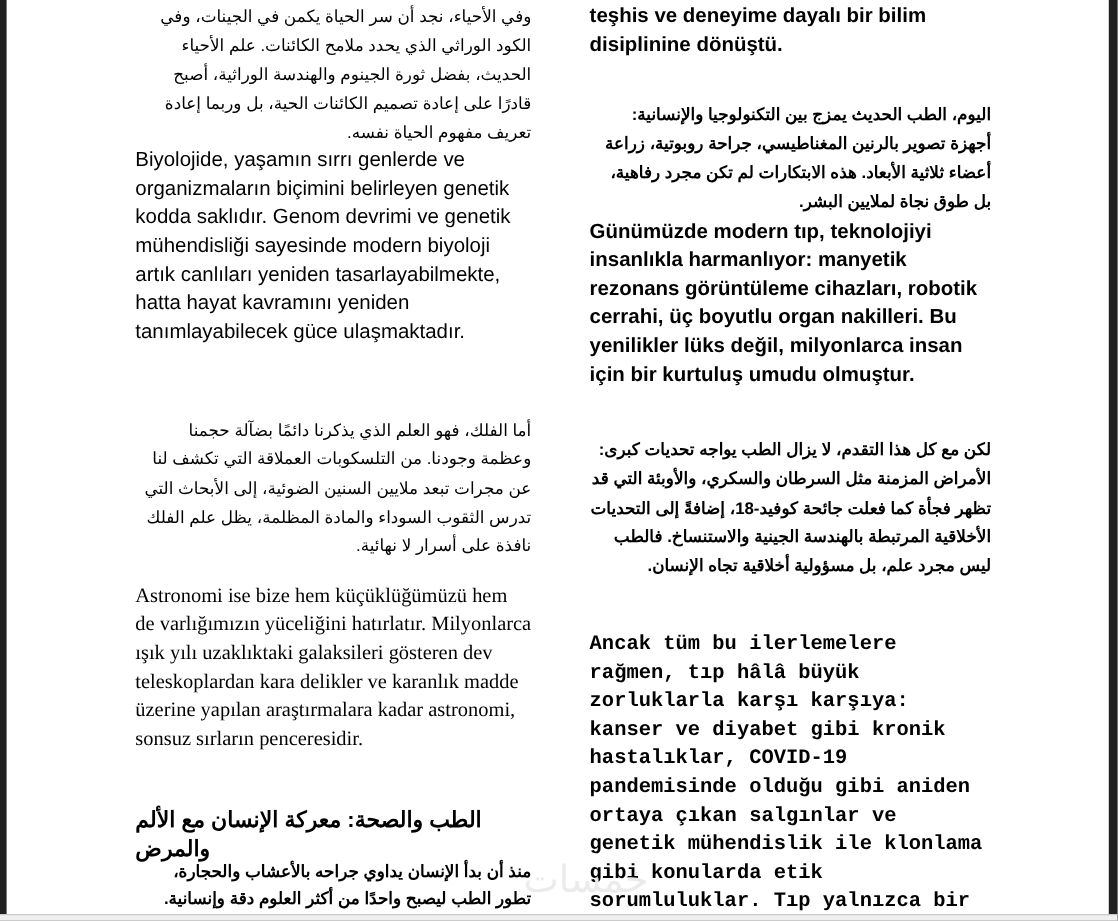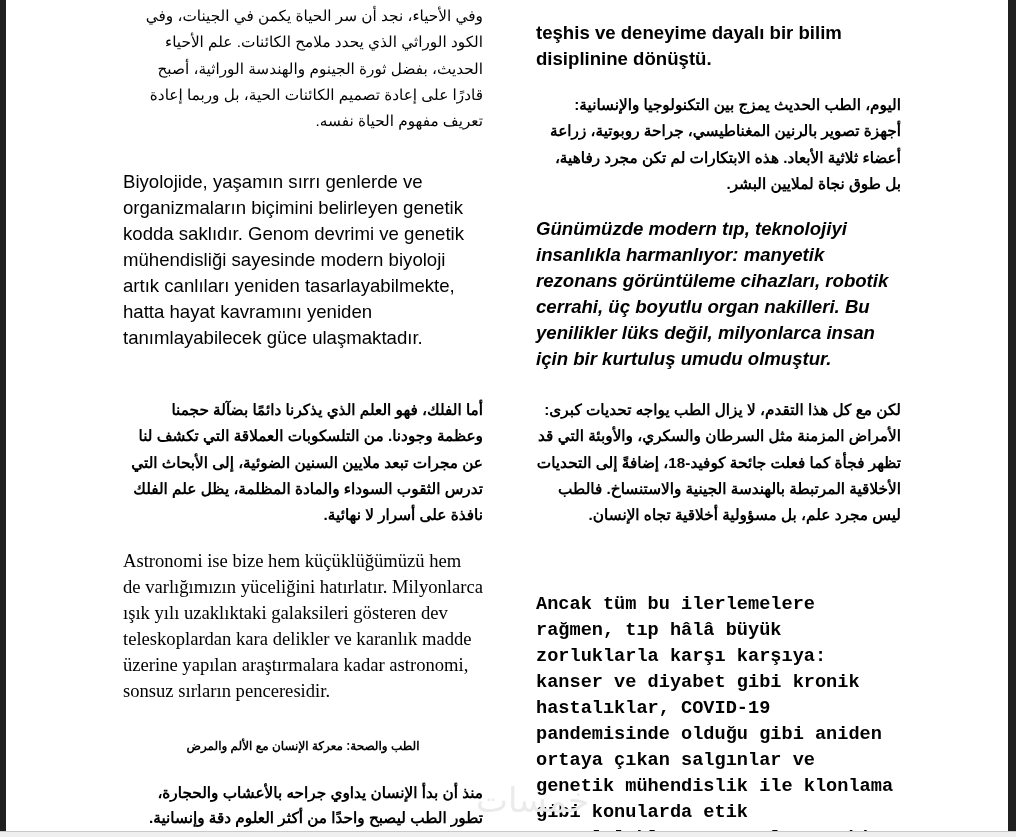--- a/index.html
+++ b/index.html
@@ -16,49 +16,49 @@
   .bottom-strip {
     position:absolute; left:0; top:831px; width:1016px; height:6px;
     background:#efefef; border-top:1px solid #c8c8c8;
   }
   .col {
     position:absolute; top:0;
   }
   .col-left { left:117px; width:360px; }
   .col-right { left:530px; width:365px; }
   .p { margin:0; }
-  .tr { font-size:18.6px; line-height:26px; text-align:left; direction:ltr;margin-top:19px; }
+  .tr { font-size:18.6px; line-height:26px; text-align:left; direction:ltr; }
   .ar { font-size:15.3px; line-height:26.3px; text-align:right; direction:rtl; }
   .bold { font-weight:bold; }
-  .arh { font-size:12px; font-weight:bold; line-height:26px; text-align:center; direction:rtl; }
+  .arh { font-size:20px; font-weight:bold; line-height:26px; text-align:left; direction:rtl; }
   .abs { position:absolute; left:0; right:0; }
   .watermark {
     position:absolute; left:470px; top:780px; font-size:34px; color:#ebebeb;
     font-family:"DejaVu Sans", sans-serif; direction:rtl; letter-spacing:1px;
     pointer-events:none;
   }
 </style>
 </head>
 <body>
 
 <div class="page">
 
   <div class="col col-left">
     <p class="p ar abs" style="top:3px;">وفي الأحياء، نجد أن سر الحياة يكمن في الجينات، وفي الكود الوراثي الذي يحدد ملامح الكائنات. علم الأحياء الحديث، بفضل ثورة الجينوم والهندسة الوراثية، أصبح قادرًا على إعادة تصميم الكائنات الحية، بل وربما إعادة تعريف مفهوم الحياة نفسه.</p>
-    <p class="p tr abs" style="top:150px;">Biyolojide, yaşamın sırrı genlerde ve organizmaların biçimini belirleyen genetik kodda saklıdır. Genom devrimi ve genetik mühendisliği sayesinde modern biyoloji artık canlıları yeniden tasarlayabilmekte, hatta hayat kavramını yeniden tanımlayabilecek güce ulaşmaktadır.</p>
-    <p class="p ar abs" style="top:397px;font-weight:bold;">أما الفلك، فهو العلم الذي يذكرنا دائمًا بضآلة حجمنا وعظمة وجودنا. من التلسكوبات العملاقة التي تكشف لنا عن مجرات تبعد ملايين السنين الضوئية، إلى الأبحاث التي تدرس الثقوب السوداء والمادة المظلمة، يظل علم الفلك نافذة على أسرار لا نهائية.</p>
+    <p class="p tr abs" style="top:132px;">Biyolojide, yaşamın sırrı genlerde ve organizmaların biçimini belirleyen genetik kodda saklıdır. Genom devrimi ve genetik mühendisliği sayesinde modern biyoloji artık canlıları yeniden tasarlayabilmekte, hatta hayat kavramını yeniden tanımlayabilecek güce ulaşmaktadır.</p>
+    <p class="p ar abs" style="top:379px;">أما الفلك، فهو العلم الذي يذكرنا دائمًا بضآلة حجمنا وعظمة وجودنا. من التلسكوبات العملاقة التي تكشف لنا عن مجرات تبعد ملايين السنين الضوئية، إلى الأبحاث التي تدرس الثقوب السوداء والمادة المظلمة، يظل علم الفلك نافذة على أسرار لا نهائية.</p>
     <p class="p tr abs" style="top:529px;font-family:Liberation Serif, serif;">Astronomi ise bize hem küçüklüğümüzü hem de varlığımızın yüceliğini hatırlatır. Milyonlarca ışık yılı uzaklıktaki galaksileri gösteren dev teleskoplardan kara delikler ve karanlık madde üzerine yapılan araştırmalara kadar astronomi, sonsuz sırların penceresidir.</p>
     <h3 class="p arh abs" style="top:733px;">الطب والصحة: معركة الإنسان مع الألم والمرض</h3>
     <p class="p ar abs bold" style="top:780px; line-height:25px;">منذ أن بدأ الإنسان يداوي جراحه بالأعشاب والحجارة، تطور الطب ليصبح واحدًا من أكثر العلوم دقة وإنسانية.</p>
   </div>
 
   <div class="col col-right">
     <p class="p tr bold abs" style="top:1px;">teşhis ve deneyime dayalı bir bilim disiplinine dönüştü.</p>
     <p class="p ar bold abs" style="top:68px;margin-top:24px;">اليوم، الطب الحديث يمزج بين التكنولوجيا والإنسانية: أجهزة تصوير بالرنين المغناطيسي، جراحة روبوتية، زراعة أعضاء ثلاثية الأبعاد. هذه الابتكارات لم تكن مجرد رفاهية، بل طوق نجاة لملايين البشر.</p>
-    <p class="p tr bold abs" style="top:197px;font-style:italic;">Günümüzde modern tıp, teknolojiyi insanlıkla harmanlıyor: manyetik rezonans görüntüleme cihazları, robotik cerrahi, üç boyutlu organ nakilleri. Bu yenilikler lüks değil, milyonlarca insan için bir kurtuluş umudu olmuştur.</p>
+    <p class="p tr bold abs" style="top:197px;">Günümüzde modern tıp, teknolojiyi insanlıkla harmanlıyor: manyetik rezonans görüntüleme cihazları, robotik cerrahi, üç boyutlu organ nakilleri. Bu yenilikler lüks değil, milyonlarca insan için bir kurtuluş umudu olmuştur.</p>
     <p class="p ar bold abs" style="top:397px;">لكن مع كل هذا التقدم، لا يزال الطب يواجه تحديات كبرى: الأمراض المزمنة مثل السرطان والسكري، والأوبئة التي قد تظهر فجأة كما فعلت جائحة كوفيد-18، إضافةً إلى التحديات الأخلاقية المرتبطة بالهندسة الجينية والاستنساخ. فالطب ليس مجرد علم، بل مسؤولية أخلاقية تجاه الإنسان.</p>
     <p class="p tr bold abs" style="top:573px;font-family:Liberation Mono, monospace;">Ancak tüm bu ilerlemelere rağmen, tıp hâlâ büyük zorluklarla karşı karşıya: kanser ve diyabet gibi kronik hastalıklar, COVID-19 pandemisinde olduğu gibi aniden ortaya çıkan salgınlar ve genetik mühendislik ile klonlama gibi konularda etik sorumluluklar. Tıp yalnızca bir bilim değil, aynı zamanda insanlığa karşı ahlaki bir görevdir.</p>
   </div>
 
   <div class="watermark">خمسات</div>
 </div>
 
 <div class="bottom-strip"></div>
 
 </body></html>

